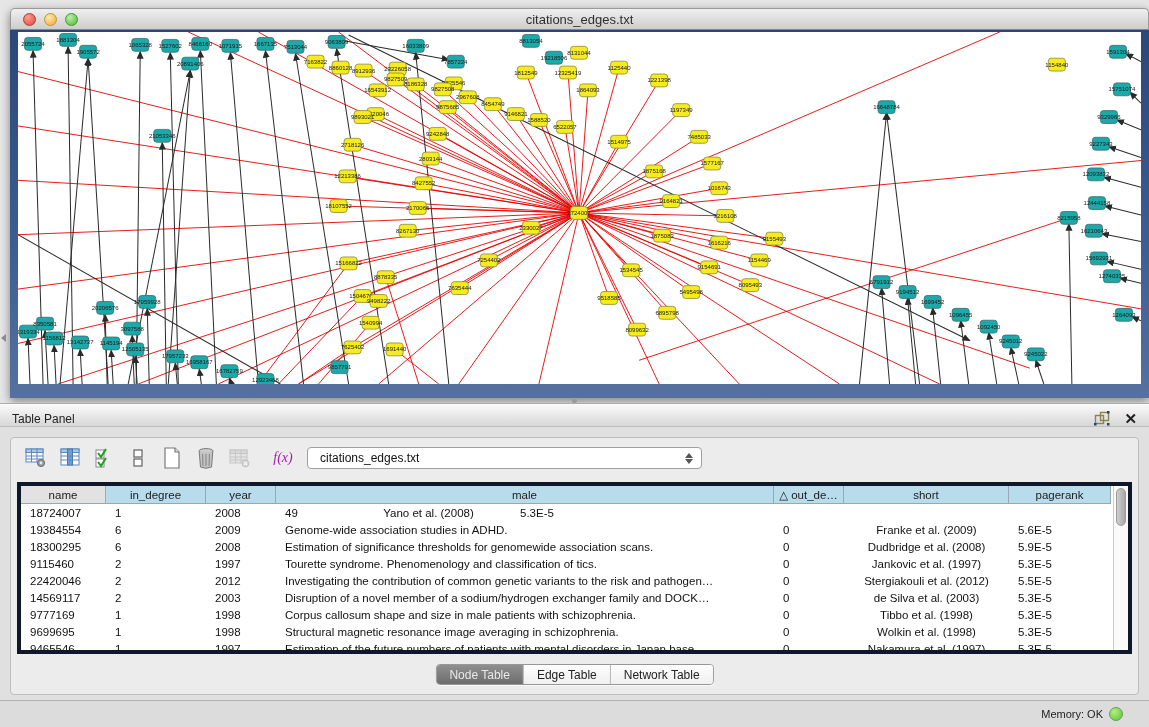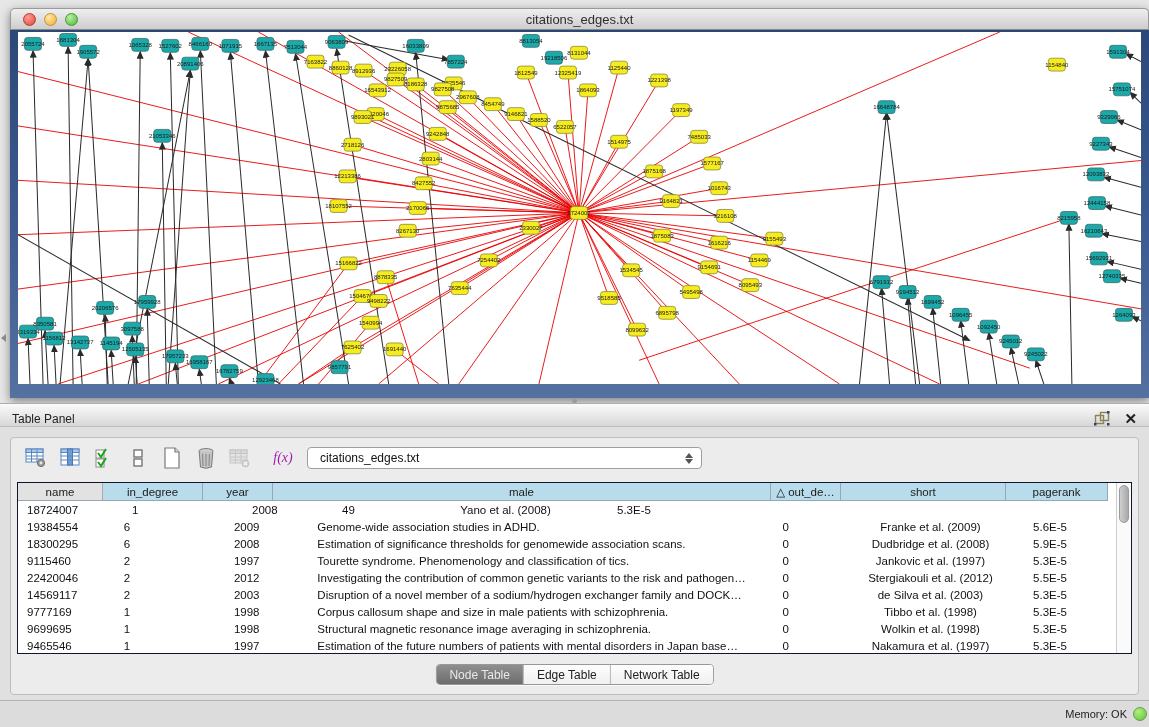--- a/index.html
+++ b/index.html
@@ -47,48 +47,48 @@
               font-size:14px; color:#a21caf;padding-left:18px; }
   .combo { margin-left:14px; width:395px; height:22px; background:#fff;
            border:1px solid #9f9f9f; border-radius:4px; display:flex; align-items:center;
            padding:0 8px 0 12px; font-size:12px; color:#111; }
   .combo-arrows { margin-left:auto; display:flex; flex-direction:column; gap:1px; }
   .combo-arrows i { width:0; height:0; border-left:4px solid transparent; border-right:4px solid transparent; }
   .combo-arrows .up { border-bottom:5px solid #555; }
   .combo-arrows .dn { border-top:5px solid #555; }
 
   .table-wrap { position:absolute; left:6px; right:6px; top:44px; bottom:40px;
-                background:#fff; border:1px solid #0f172a; display:flex; }
+                background:#fff; border:4px solid #0f172a; display:flex; }
   .grid { flex:1; overflow:hidden; }
   .thead { display:flex; height:18px; }
   .th { font-size:11.5px; color:#1c1c1c; background:#b8dcec; border-right:1px solid #96a8b2;
         border-bottom:1px solid #96a8b2; display:flex; align-items:center; justify-content:center; }
   .th.c0 { background:#e2e2e2; border-right-color:#aaa; }
-  .tr { display:flex; height:17px;gap:20px; }
+  .tr { display:flex; height:17px; }
   .td { font-size:11.5px; color:#111; display:flex; align-items:center; padding-left:9px;
         white-space:nowrap; overflow:hidden; }
   .c0{width:85px;} .c1{width:100px;} .c2{width:70px;} .c3{width:498px;}
   .c4{width:70px;} .c5{width:165px;} .c6{width:102px;}
   .td.c5 { justify-content:center; padding-left:0; }
   .vscroll { width:15px; background:#fafafa; border-left:1px solid #cdcdcd; position:relative; }
   .vthumb { position:absolute; left:2px; right:2px; top:2px; height:38px; border-radius:6px;
             background:linear-gradient(90deg,#cfcfcf,#a8a8a8); border:1px solid #9b9b9b; }
 
   .tabs { position:absolute; bottom:9px; left:50%; transform:translateX(-50%);
           display:flex; height:21px; border:1px solid #979797; border-radius:4px;
           overflow:hidden; background:#fdfdfd; box-shadow:0 1px 0 rgba(255,255,255,.7); }
   .seg { padding:0 13px; font-size:12px; color:#222; display:flex; align-items:center;
          border-left:1px solid #b5b5b5; background:linear-gradient(#fdfdfd,#f0f0f0); }
   .seg:first-child { border-left:none; }
   .seg.active { background:linear-gradient(#8f8f8f,#6d6d6d); color:#e9e9e9; }
 
   
   .statusbar { position:absolute; left:0; bottom:0; width:1149px; height:27px;
                background:#dcdcdc; border-top:1px solid #b2b2b2; display:flex;
-               align-items:center; justify-content:flex-end; padding:0 2px; gap:6px; }
+               align-items:center; justify-content:flex-end; padding:0 26px; gap:6px; }
   .status-label { font-size:11px; color:#222; }
   .mem-dot { width:14px; height:14px; border-radius:50%;
              background:radial-gradient(circle at 35% 30%, #b4ef7c, #58c43a);
              border:1px solid #6a9c53; }
 </style>
 </head>
 <body>
 
 <div class="net-window">
   <div class="titlebar">

